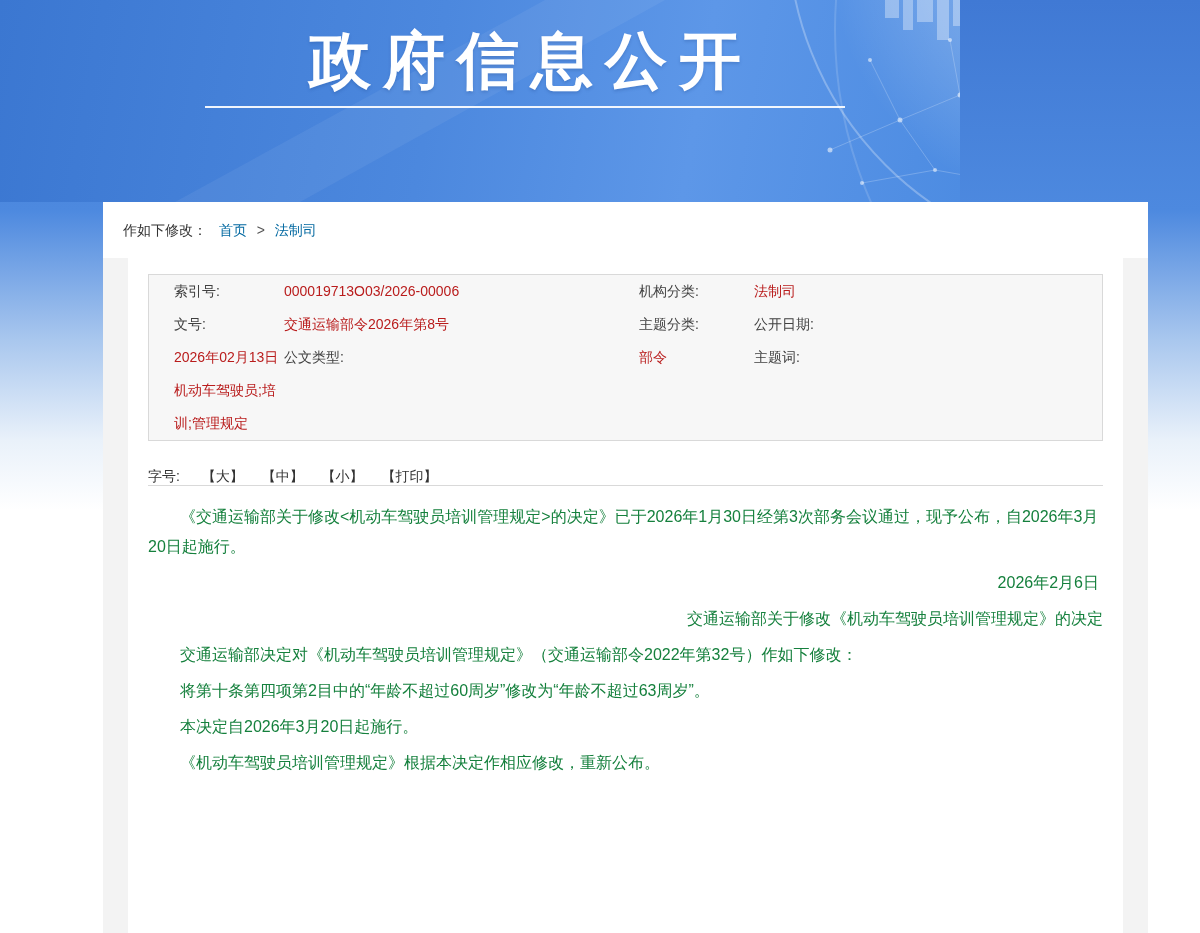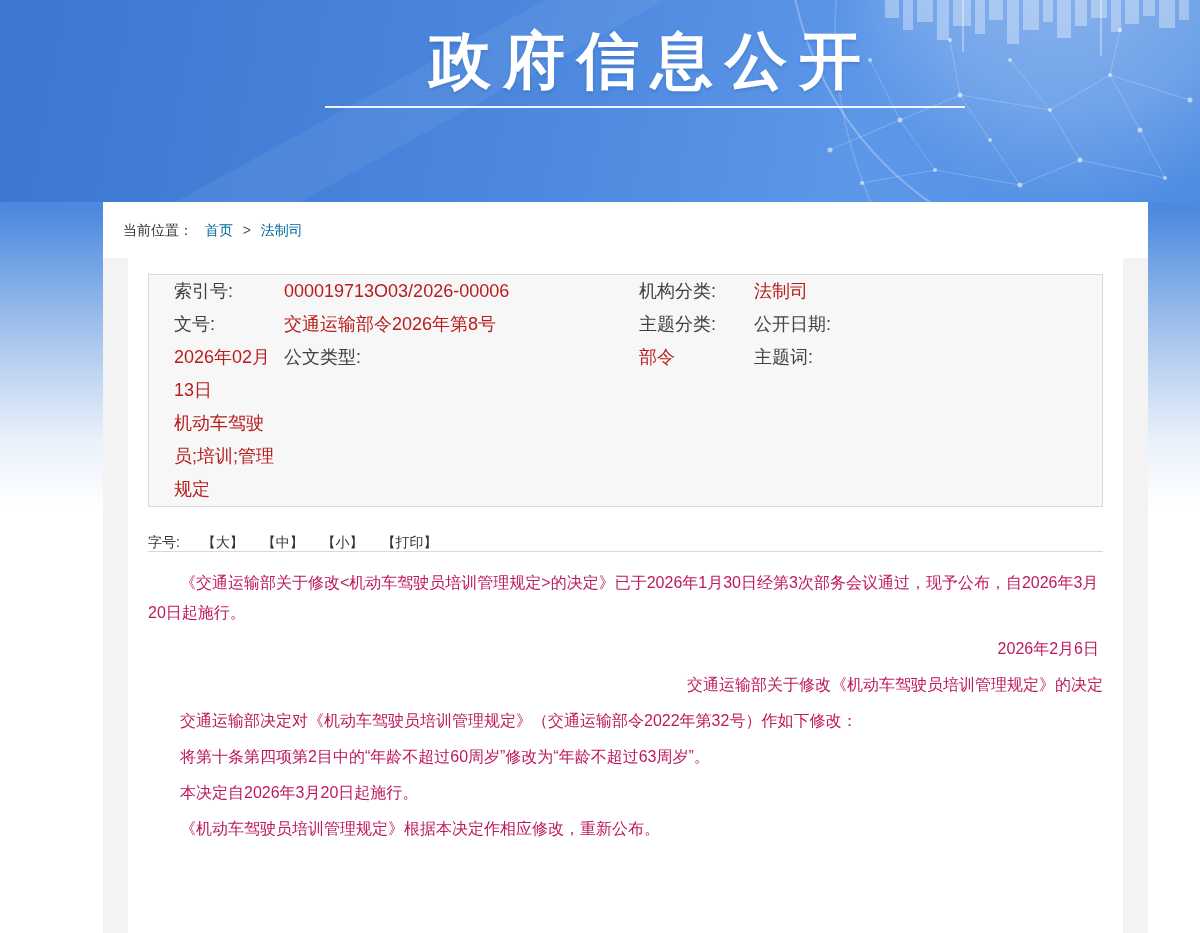--- a/index.html
+++ b/index.html
@@ -8,21 +8,21 @@
     font-family: "Liberation Sans", "DejaVu Sans", sans-serif;
     overflow: hidden;
   }
   body {
     background: linear-gradient(180deg, #4079d4 0px, #4d89df 210px,
                 #a9c7ee 340px, #e9f1fa 440px, #ffffff 510px, #ffffff 100%);
   }
 
   
   .banner {
-    position: relative; width: 1200px; height: 202px; overflow: hidden;
+    position: relative; width: 960px; height: 202px; overflow: hidden;
     background: linear-gradient(100deg, #3b77d1 0%, #4c88de 45%, #5d97e8 72%, #4d8ce2 100%);
   }
   .banner svg { position: absolute; top: 0; left: 0; }
   .banner-title-wrap {
     position: absolute; top: 28px; left: 50%;
     transform: translateX(-50%) translateX(45px);
     text-align: center;
   }
   .banner-title {
     color: #ffffff; font-size: 62px; font-weight: bold;
@@ -49,40 +49,40 @@
   .breadcrumb .bc-sep { margin: 0 6px; color: #555; }
 
   .gray-wrap { background: #f3f3f3; padding: 0 25px 0; min-height: 675px; }
   .white-inner { background: #ffffff; padding: 16px 20px 60px; min-height: 675px; }
 
   
   .meta-box {
     background: #f7f7f7; border: 1px solid #d9d9d9;
     padding: 0 0 0 25px;
     display: grid; grid-template-columns: 110px 355px 115px 1fr;
-    font-size: 18px; line-height: 33px;
+    font-size: 14px; line-height: 33px;
   }
   .meta-box .m-label { color: #404040; }
   .meta-box .m-value { color: #b91c1c; }
 
   
   .doc-title {
     margin: 36px 10px 0; text-align: center;
     color: #1e5ba8; font-size: 27px; font-weight: bold; line-height: 44px;
   }
   .font-row {
     margin-top: 26px; text-align: left; font-size: 14px;
     color: #333; line-height: 18px; padding-right: 2px;
   }
   .font-row .fz-label { margin-right: 4px; }
   .font-row a { color: #333; text-decoration: none; margin-left: 14px; cursor: pointer; }
   .rule { border: none; border-top: 1px solid #d9d9d9; margin: 0; }
 
   
-  .article { margin-top: 16px; font-size: 16px; color: #be185d; line-height: 30px; }
+  .article { margin-top: 16px; font-size: 16px; color: #15803d; line-height: 30px; }
   .article p { margin: 0 0 6px; }
   .article .indent { text-indent: 2em; }
   .article .t-right { text-align: right; padding-right: 4px; }
   .article .t-center { text-align: right; }
 </style>
 </head>
 <body>
 
 <div class="banner">
   <svg width="1200" height="202" viewBox="0 0 1200 202" aria-hidden="true">
@@ -160,21 +160,21 @@
   </svg>
   <div class="banner-title-wrap">
     <div class="banner-title">政府信息公开</div>
     <div class="banner-underline"></div>
   </div>
 </div>
 
 <div class="card">
 
   <div class="breadcrumb">
-    <span class="bc-label">当前位置：</span>
+    <span class="bc-label">作如下修改：</span>
     <a>首页</a>
     <span class="bc-sep">&gt;</span>
     <a>法制司</a>
   </div>
 
   <div class="gray-wrap">
     <div class="white-inner">
 
       <div class="meta-box">
         <span class="m-label">索引号:</span>

